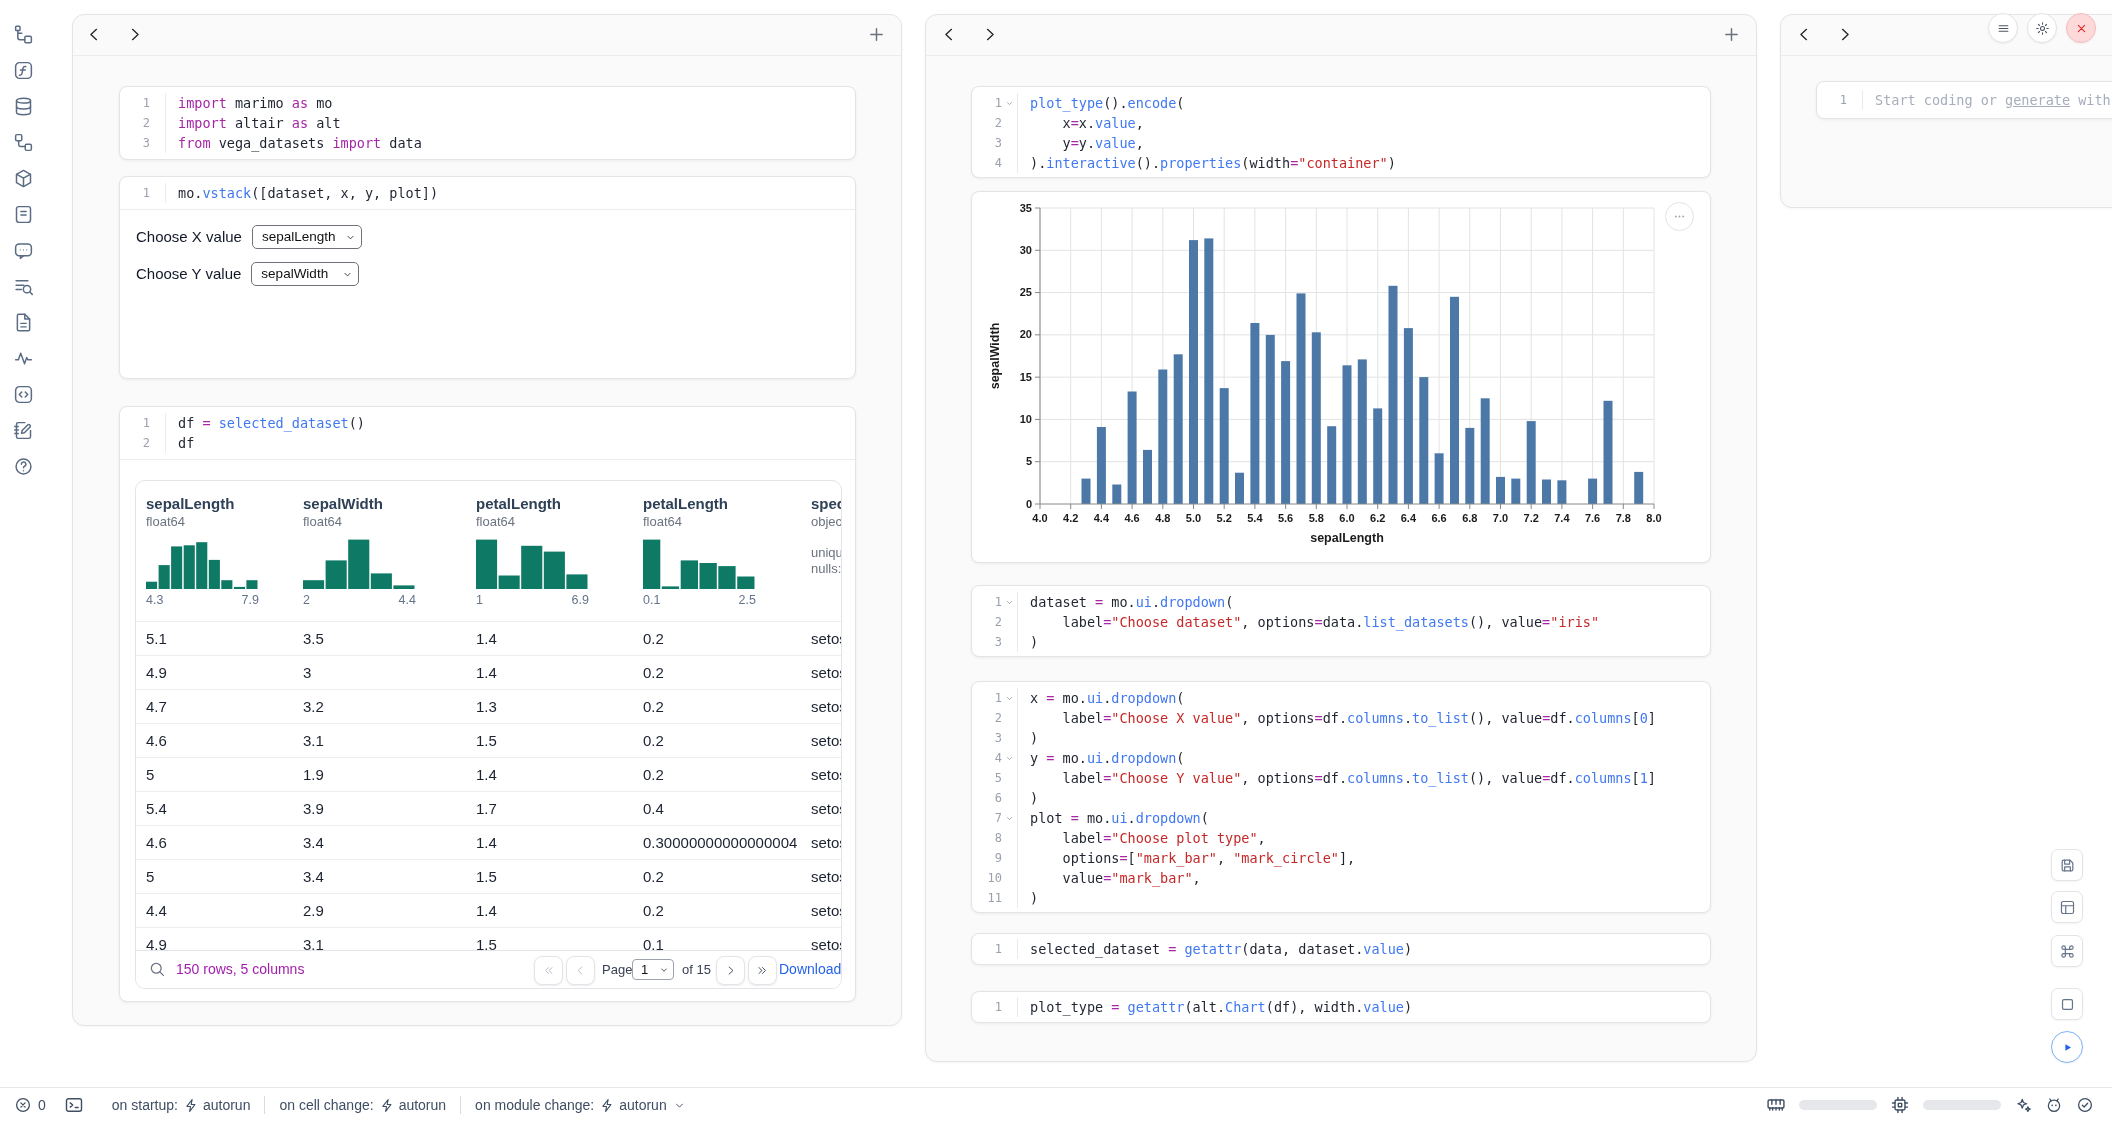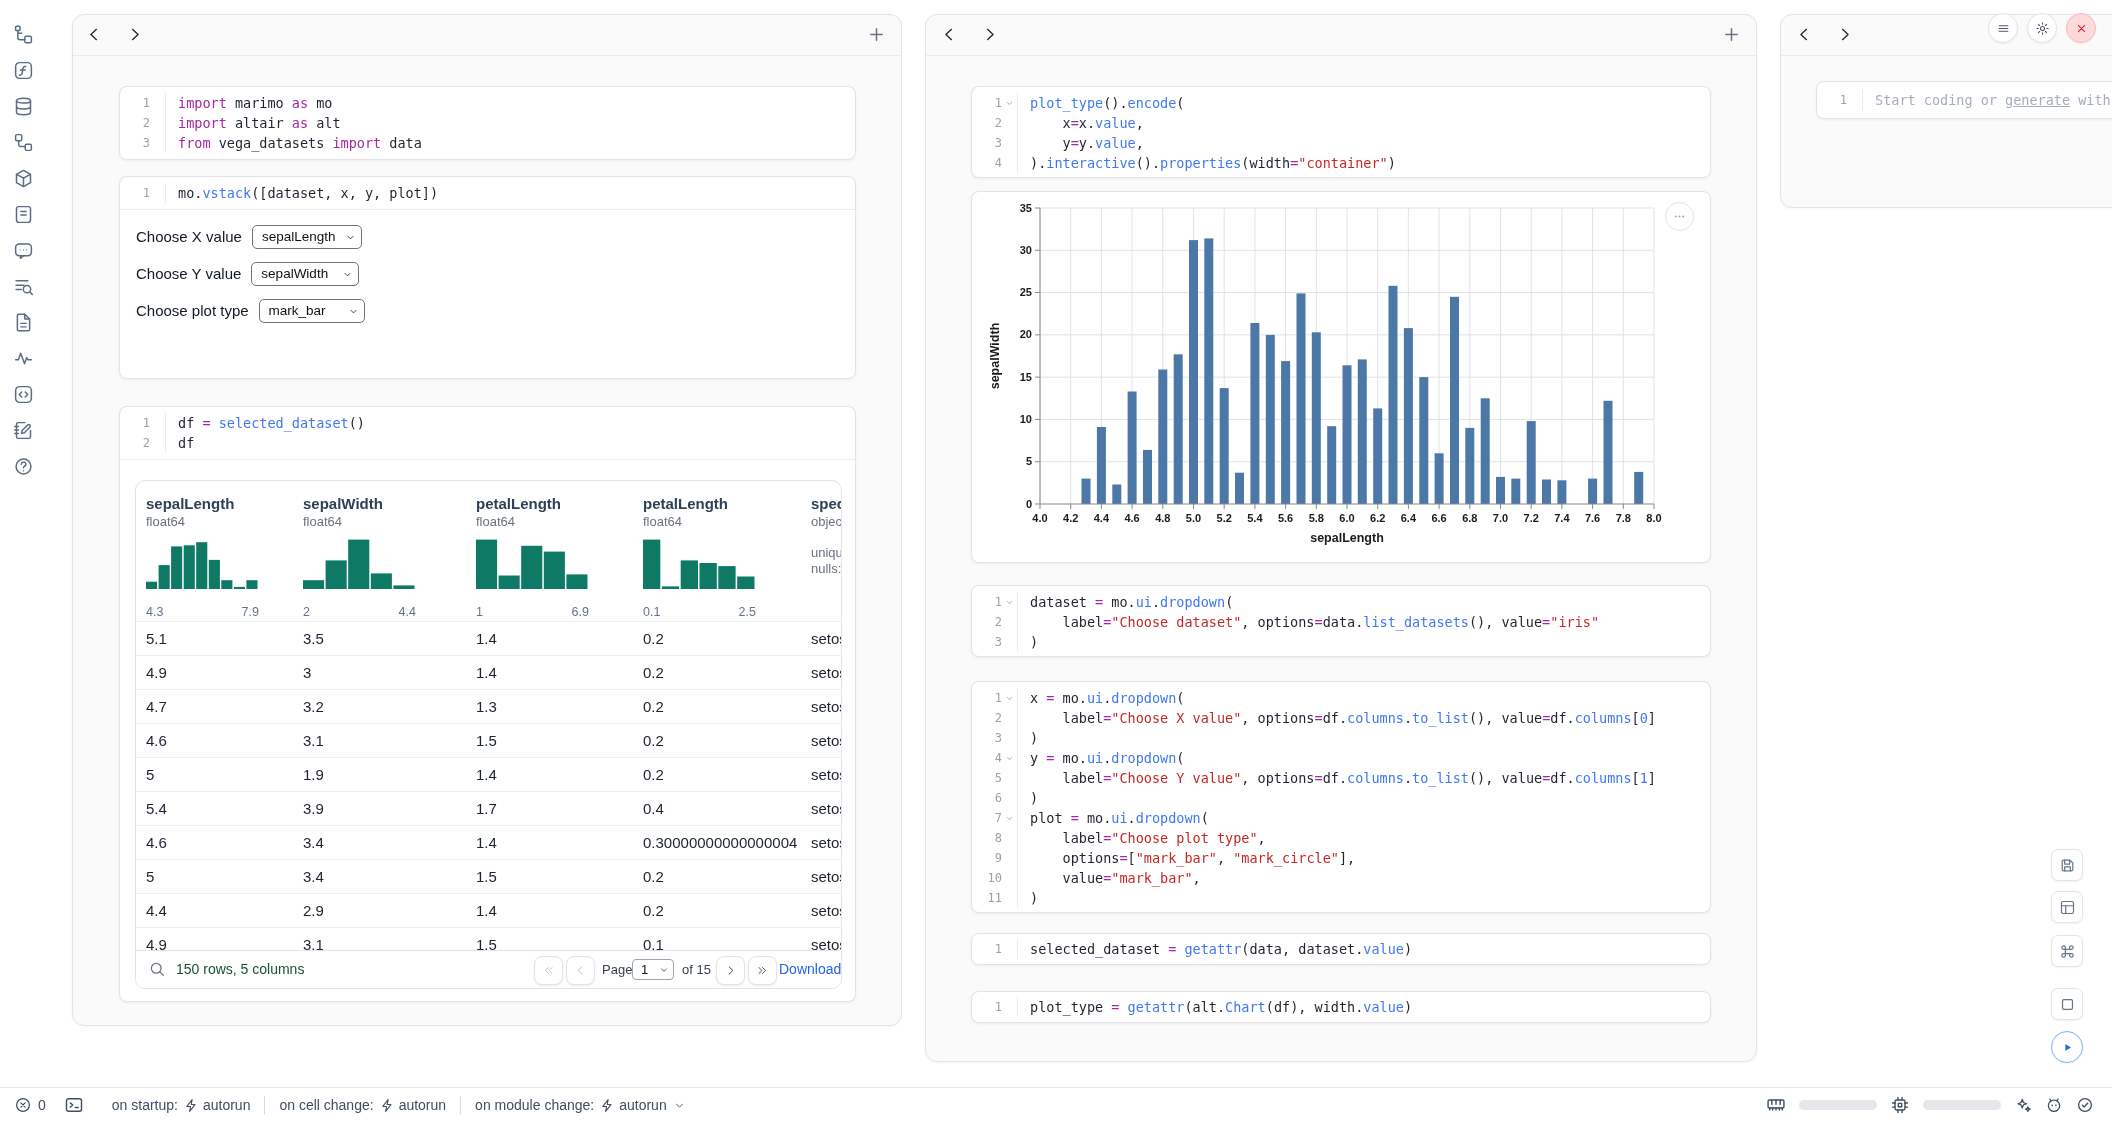--- a/index.html
+++ b/index.html
@@ -42,27 +42,27 @@
     font-size:13.5px;color:#111;display:flex;align-items:center;padding:0 22px 0 9px;box-sizing:border-box;cursor:pointer;}
   .dselect .schev{position:absolute;right:5px;top:6px;width:11px;height:11px;color:#111;}
   
   .dftable{position:absolute;left:15px;top:73px;width:705px;height:507px;border:1px solid #e4e4e8;
     border-radius:10px;overflow:hidden;background:#fff;}
   .thead{position:relative;height:140px;}
   .thcol{position:absolute;top:14px;width:150px;}
   .thname{font-weight:700;font-size:15px;color:#2f4156;cursor:pointer;white-space:nowrap;}
   .thtype{font-size:13px;color:#6b7280;margin-top:2px;}
   .hist{margin-top:8px;display:block;}
-  .minmax{width:113px;display:flex;justify-content:space-between;font-size:12.5px;color:#64748b;margin-top:16px;}
+  .minmax{width:113px;display:flex;justify-content:space-between;font-size:12.5px;color:#64748b;margin-top:4px;}
   .stats{font-size:13px;color:#6b7280;margin-top:16px;line-height:16px;white-space:nowrap;}
   .trow{height:33px;border-top:1px solid #eceef1;display:flex;align-items:center;font-size:15px;color:#1c2330;}
   .tcell{flex:none;padding-left:10px;box-sizing:border-box;white-space:nowrap;overflow:hidden;}
   .tfoot{position:absolute;bottom:0;left:0;right:0;height:37px;border-top:1px solid #e4e4e8;background:#fff;}
   .ticon{position:absolute;left:12px;top:9px;width:18px;height:18px;color:#6b7280;cursor:pointer;}
-  .tsummary{position:absolute;left:40px;top:0;line-height:37px;font-size:14px;color:#14532d;}
+  .tsummary{position:absolute;left:40px;top:0;line-height:37px;font-size:14px;color:#a21caf;}
   .pbtn{position:absolute;top:5px;width:27px;height:27px;border:1px solid #e4e4e8;border-radius:8px;background:#fff;
     box-shadow:0 1px 2px rgba(0,0,0,.08);display:flex;align-items:center;justify-content:center;color:#334155;cursor:pointer;}
   .pbtn svg{width:13px;height:13px;}
   .pbtn.dis{color:#b6bcc6;}
   .plabel{position:absolute;top:0;line-height:37px;font-size:13px;color:#374151;}
   .pselect{position:absolute;left:496px;top:8px;width:42px;height:21px;border:1px solid #9ca3af;border-radius:4px;
     background:#fff;font-size:13px;color:#111;display:flex;align-items:center;padding-left:8px;box-sizing:border-box;cursor:pointer;}
   .pschev{position:absolute;right:4px;top:5px;width:10px;height:10px;color:#111;}
   .tdownload{position:absolute;left:643px;top:0;line-height:37px;font-size:14px;color:#2563eb;cursor:pointer;white-space:nowrap;}
   
@@ -235,28 +235,20 @@
             <span class="dlabel">Choose X value</span>
             <span class="dselect" style="width:110px">sepalLength<span class="schev icon">
                 <svg viewBox="0 0 24 24" fill="none" stroke="currentColor" stroke-width="1.7" stroke-linecap="round" stroke-linejoin="round">
                   <polyline points="6.5 9.5 12 15 17.5 9.5"></polyline>
                 </svg>
               </span></span>
           </div>
           <div class="drow">
             <span class="dlabel">Choose Y value</span>
             <span class="dselect" style="width:108px">sepalWidth<span class="schev icon">
-                <svg viewBox="0 0 24 24" fill="none" stroke="currentColor" stroke-width="1.7" stroke-linecap="round" stroke-linejoin="round">
-                  <polyline points="6.5 9.5 12 15 17.5 9.5"></polyline>
-                </svg>
-              </span></span>
-          </div>
-          <div class="drow">
-            <span class="dlabel">Choose plot type</span>
-            <span class="dselect" style="width:106px">mark_bar<span class="schev icon">
                 <svg viewBox="0 0 24 24" fill="none" stroke="currentColor" stroke-width="1.7" stroke-linecap="round" stroke-linejoin="round">
                   <polyline points="6.5 9.5 12 15 17.5 9.5"></polyline>
                 </svg>
               </span></span>
           </div>
         </div>
     </div>
     <div class="cell" style="left:46px;top:391px;width:737px;height:596px;">
       <div class="code">
           <div class="ln">

